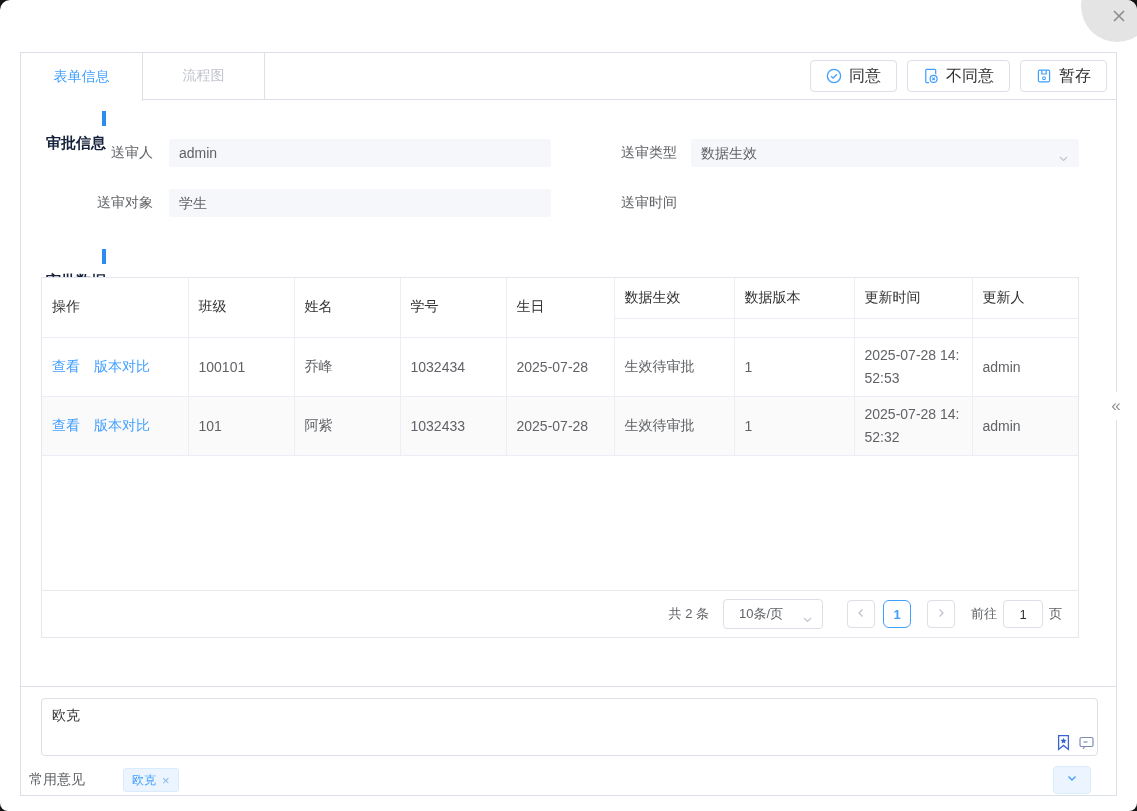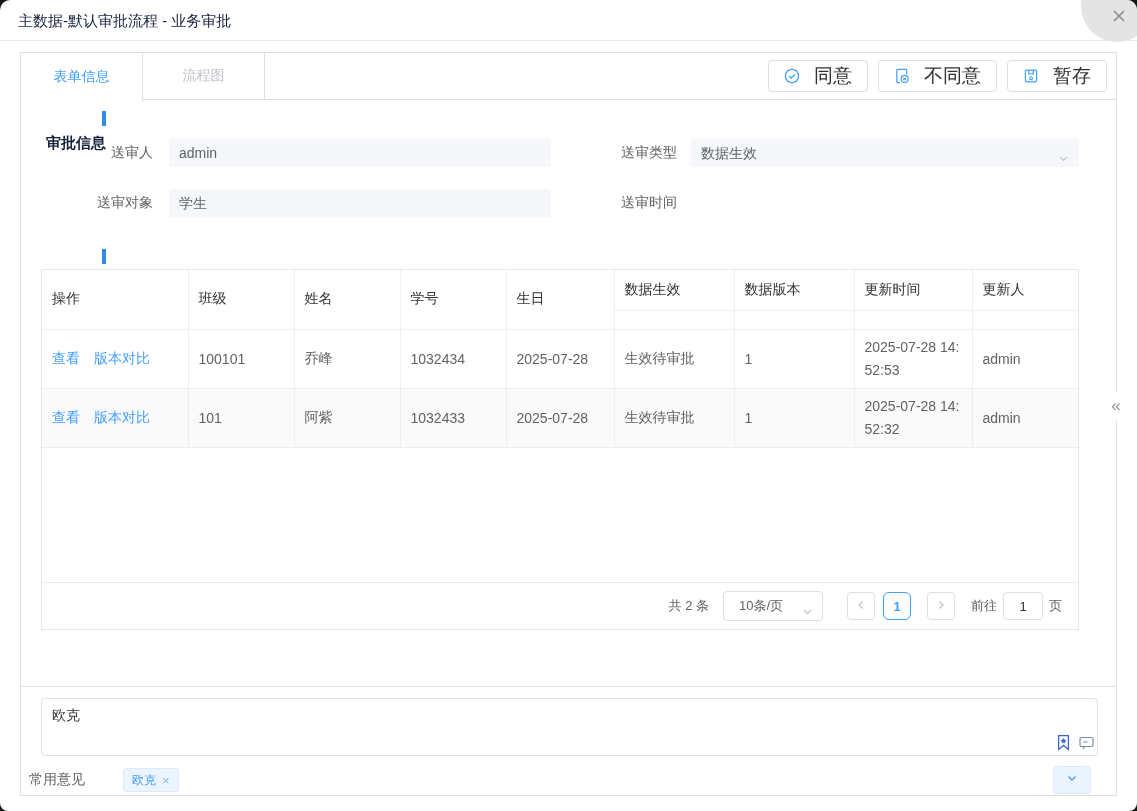--- a/index.html
+++ b/index.html
@@ -48,45 +48,45 @@
     font-size: 14px; border-right: 1px solid #dcdfe6; cursor: pointer;
     background: #fff;
   }
   .tab.active { color: #409eff; height: 48px; z-index: 2; }
   .tab.disabled { color: #c0c4cc; cursor: default; }
   .header-actions {
     margin-left: auto; display: flex; align-items: center; gap: 10px;
     padding-right: 9px;
   }
   .btn {
-    display: inline-flex; align-items: center; gap: 14px;
+    display: inline-flex; align-items: center; gap: 7px;
     height: 32px; padding: 0 15px;
     background: #fff; border: 1px solid #dcdfe6; border-radius: 4px;
-    font-size: 19px; color: #303133; cursor: pointer; white-space: nowrap;
+    font-size: 16px; color: #303133; cursor: pointer; white-space: nowrap;
   }
   .btn svg { display: block; }
   
   .section-title {
     position: absolute; left: 25px; display: flex; align-items: flex-end; gap: 8px;
     font-size: 15px; font-weight: bold; color: #17233d; flex-direction: column;
   }
   .section-bar { width: 4px; height: 15px; background: #2d8cf0; }
   .field { position: absolute; height: 28px; display: flex; align-items: center; }
   .field-label {
     font-size: 14px; color: #606266; text-align: right; white-space: nowrap;
   }
   .field-box {
     position: relative; height: 28px; background: #f5f7fa; border-radius: 2px;
     font-size: 14px; color: #606266; line-height: 28px; padding: 0 30px 0 10px;
     overflow: hidden; white-space: nowrap;
   }
   .field-box .suffix-icon { position: absolute; right: 9px; top: 7px; }
   
   .tbl-wrap {
-    position: absolute; left: 20px; top: 216px; width: 1038px; height: 361px;
+    position: absolute; left: 20px; top: 224px; width: 1038px; height: 361px;
     border: 1px solid #e4e7ed; background: #fff;
   }
   table.grid { border-collapse: collapse; width: 1036px; table-layout: fixed; font-size: 14px; }
   table.grid th, table.grid td {
     border-right: 1px solid #ebeef5; border-bottom: 1px solid #ebeef5;
     padding: 0 10px; text-align: left; font-weight: normal;
   }
   table.grid th { color: #303133; height: 40px; background: #fff; }
   table.grid th:last-child, table.grid td:last-child { border-right: none; }
   table.grid tr.sub-header th { height: 19px; }
@@ -159,23 +159,20 @@
     position: absolute; left: 1032px; top: 79px; width: 38px; height: 28px;
     background: #ecf5ff; border: 1px solid #d9ecff; border-radius: 4px;
     display: flex; align-items: center; justify-content: center; cursor: pointer;
   }
 </style>
 </head>
 <body>
 
 <div class="dialog">
 
-  <div class="dlg-header">
-    <div class="dlg-title">主数据-默认审批流程 - 业务审批</div>
-  </div>
   <div class="close-circle">
     <span class="close-x">
       <svg width="18" height="18" viewBox="0 0 18 18">
           <path d="M4 4 L14 14 M14 4 L4 14" stroke="#8c8c8c" stroke-width="1.6" fill="none"></path>
         </svg>
     </span>
   </div>
 
   <div class="card">
 

